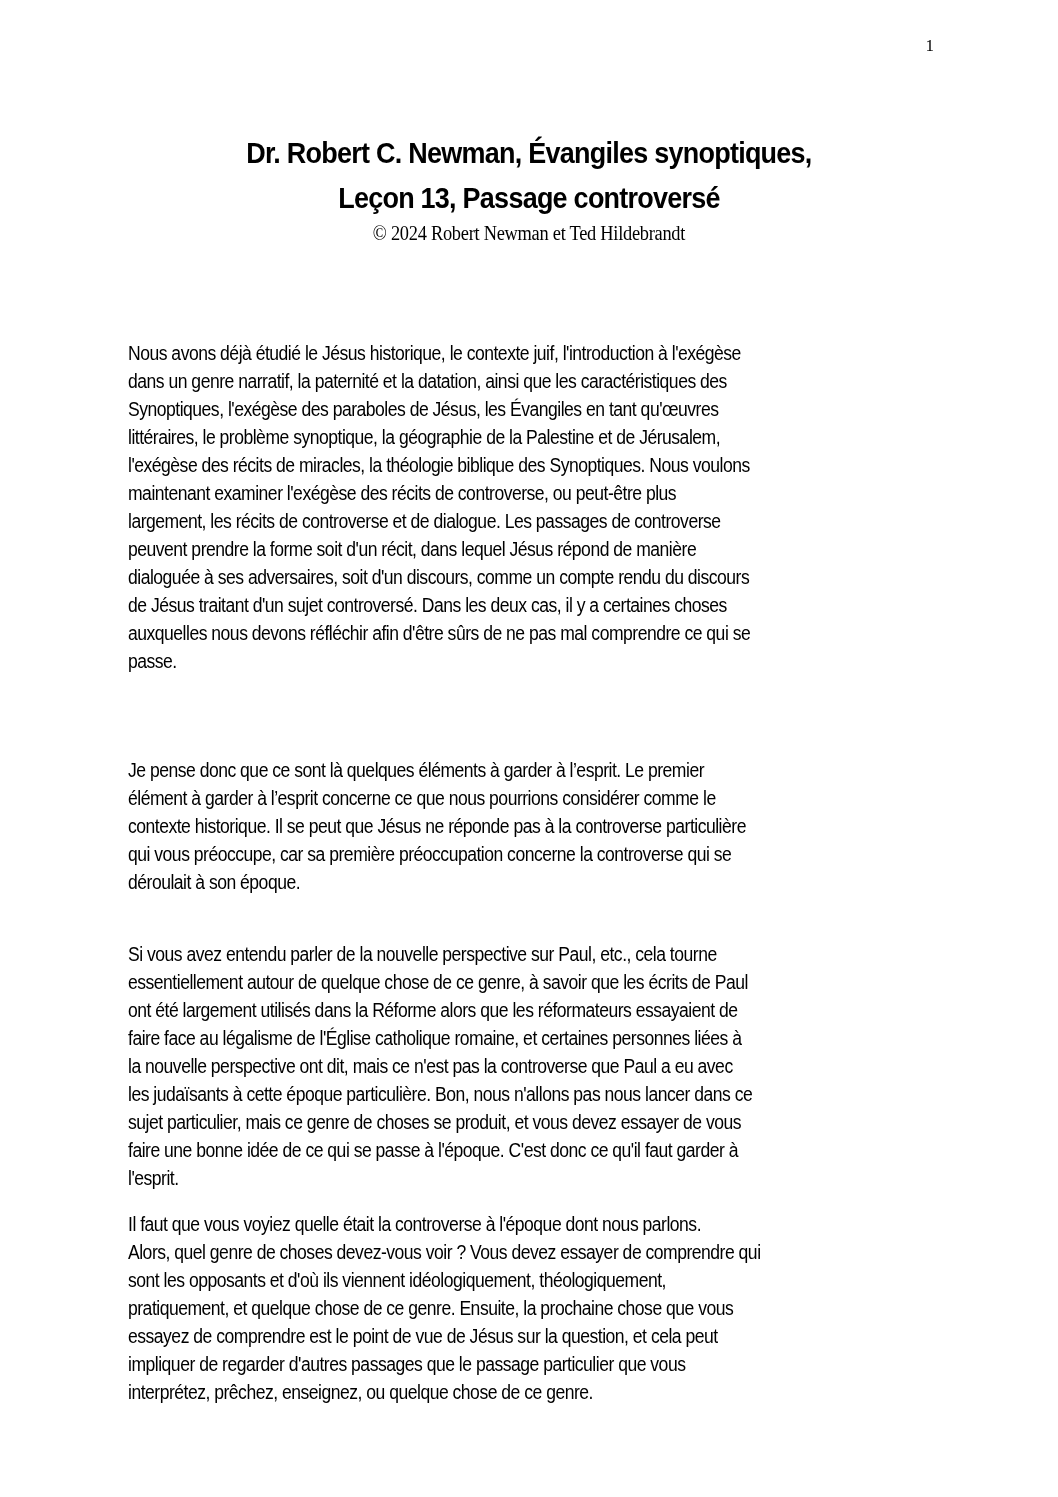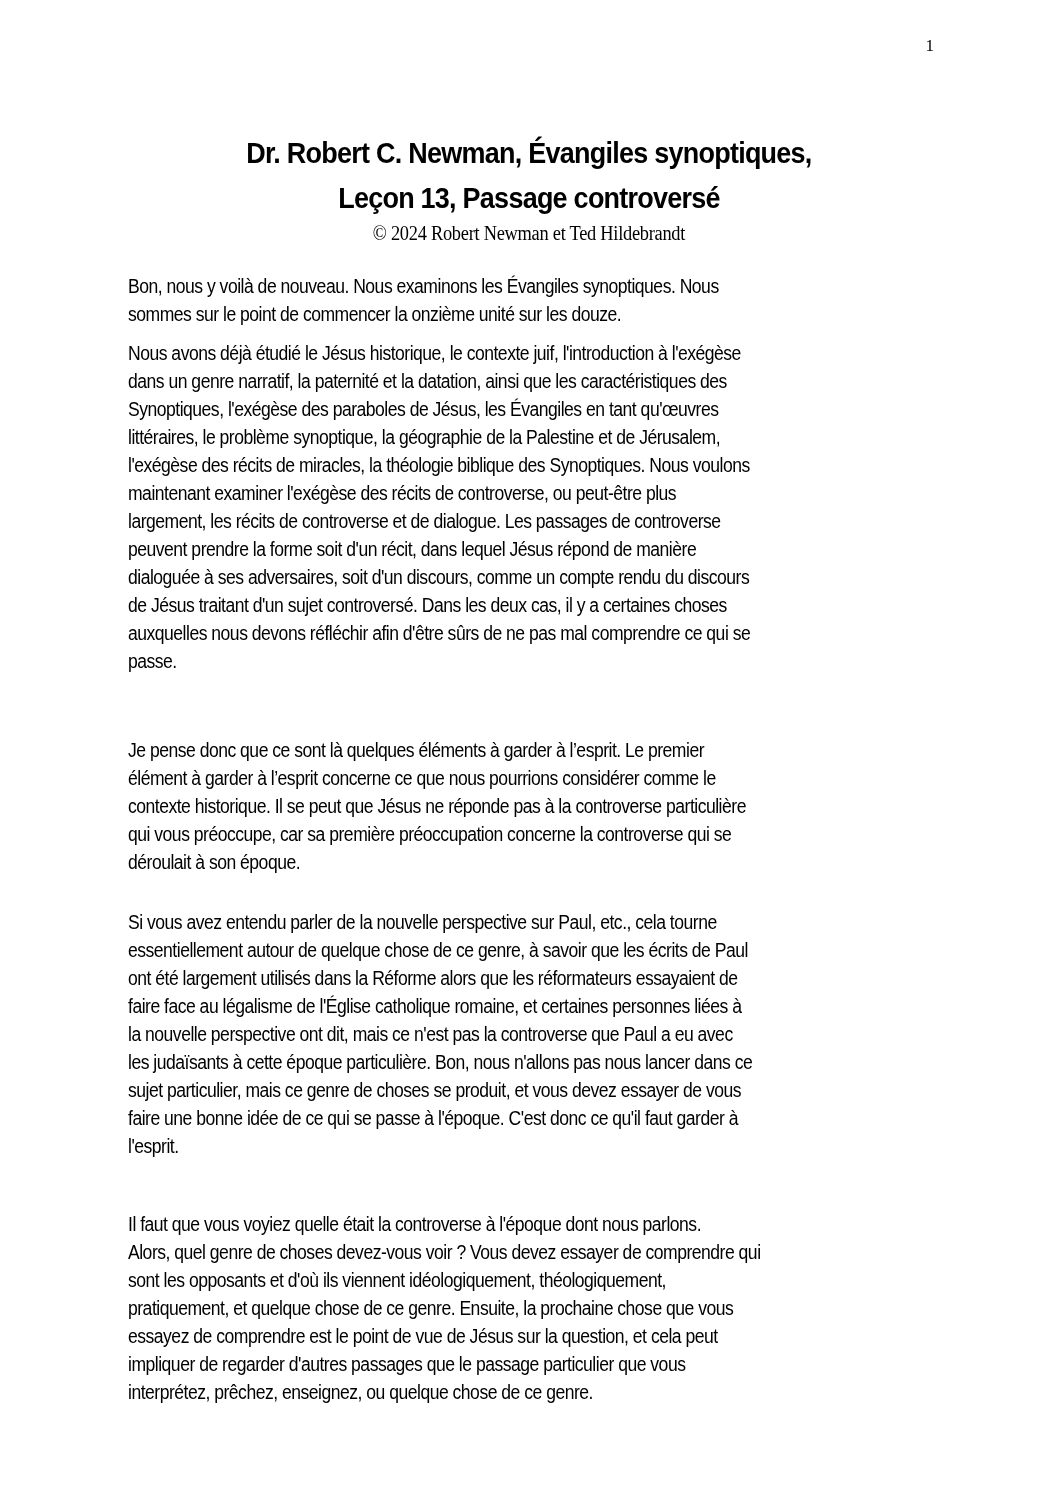--- a/index.html
+++ b/index.html
@@ -16,49 +16,45 @@
 </head>
 <body>
 
 <div class="page">
   <div class="page-number">1</div>
 
   <div class="title l1">Dr. Robert C. Newman, Évangiles synoptiques,</div>
   <div class="title l2">Leçon 13, Passage controversé</div>
   <div class="copyright">© 2024 Robert Newman et Ted Hildebrandt</div>
 
-  <div class="para" style="top:272px">
-    <span class="line">Bon, nous y voilà de nouveau. Nous examinons les Évangiles synoptiques. Nous</span>
-    <span class="line">sommes sur le point de commencer la onzième unité sur les douze.</span>
-  </div>
 
   <div class="para" style="top:339px">
     <span class="line">Nous avons déjà étudié le Jésus historique, le contexte juif, l'introduction à l'exégèse</span>
     <span class="line">dans un genre narratif, la paternité et la datation, ainsi que les caractéristiques des</span>
     <span class="line">Synoptiques, l'exégèse des paraboles de Jésus, les Évangiles en tant qu'œuvres</span>
     <span class="line">littéraires, le problème synoptique, la géographie de la Palestine et de Jérusalem,</span>
     <span class="line">l'exégèse des récits de miracles, la théologie biblique des Synoptiques. Nous voulons</span>
     <span class="line">maintenant examiner l'exégèse des récits de controverse, ou peut-être plus</span>
     <span class="line">largement, les récits de controverse et de dialogue. Les passages de controverse</span>
     <span class="line">peuvent prendre la forme soit d'un récit, dans lequel Jésus répond de manière</span>
     <span class="line">dialoguée à ses adversaires, soit d'un discours, comme un compte rendu du discours</span>
     <span class="line">de Jésus traitant d'un sujet controversé. Dans les deux cas, il y a certaines choses</span>
     <span class="line">auxquelles nous devons réfléchir afin d'être sûrs de ne pas mal comprendre ce qui se</span>
     <span class="line">passe.</span>
   </div>
 
-  <div class="para" style="top:736px">
+  <div class="para" style="top:756px">
     <span class="line">Je pense donc que ce sont là quelques éléments à garder à l’esprit. Le premier</span>
     <span class="line">élément à garder à l’esprit concerne ce que nous pourrions considérer comme le</span>
     <span class="line">contexte historique. Il se peut que Jésus ne réponde pas à la controverse particulière</span>
     <span class="line">qui vous préoccupe, car sa première préoccupation concerne la controverse qui se</span>
     <span class="line">déroulait à son époque.</span>
   </div>
 
-  <div class="para" style="top:908px">
+  <div class="para" style="top:940px">
     <span class="line">Si vous avez entendu parler de la nouvelle perspective sur Paul, etc., cela tourne</span>
     <span class="line">essentiellement autour de quelque chose de ce genre, à savoir que les écrits de Paul</span>
     <span class="line">ont été largement utilisés dans la Réforme alors que les réformateurs essayaient de</span>
     <span class="line">faire face au légalisme de l'Église catholique romaine, et certaines personnes liées à</span>
     <span class="line">la nouvelle perspective ont dit, mais ce n'est pas la controverse que Paul a eu avec</span>
     <span class="line">les judaïsants à cette époque particulière. Bon, nous n'allons pas nous lancer dans ce</span>
     <span class="line">sujet particulier, mais ce genre de choses se produit, et vous devez essayer de vous</span>
     <span class="line">faire une bonne idée de ce qui se passe à l'époque. C'est donc ce qu'il faut garder à</span>
     <span class="line">l'esprit.</span>
   </div>

